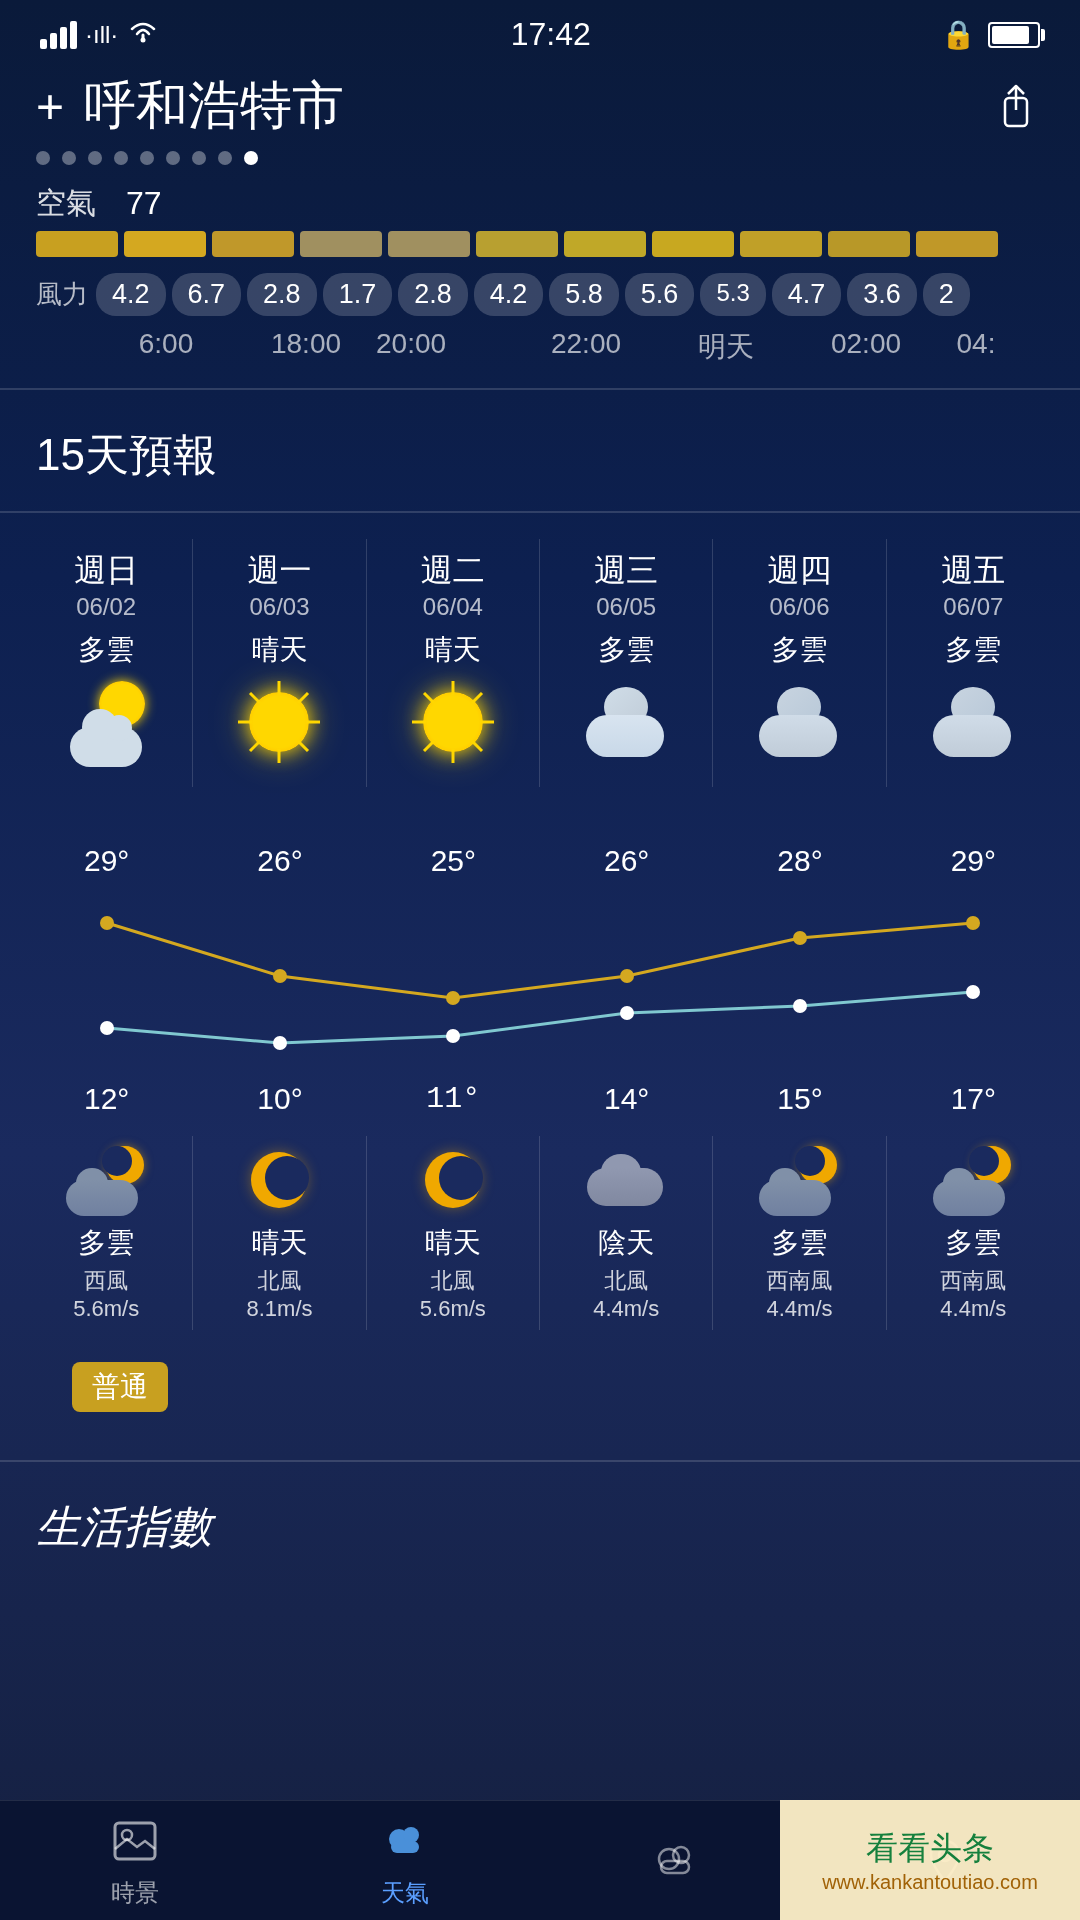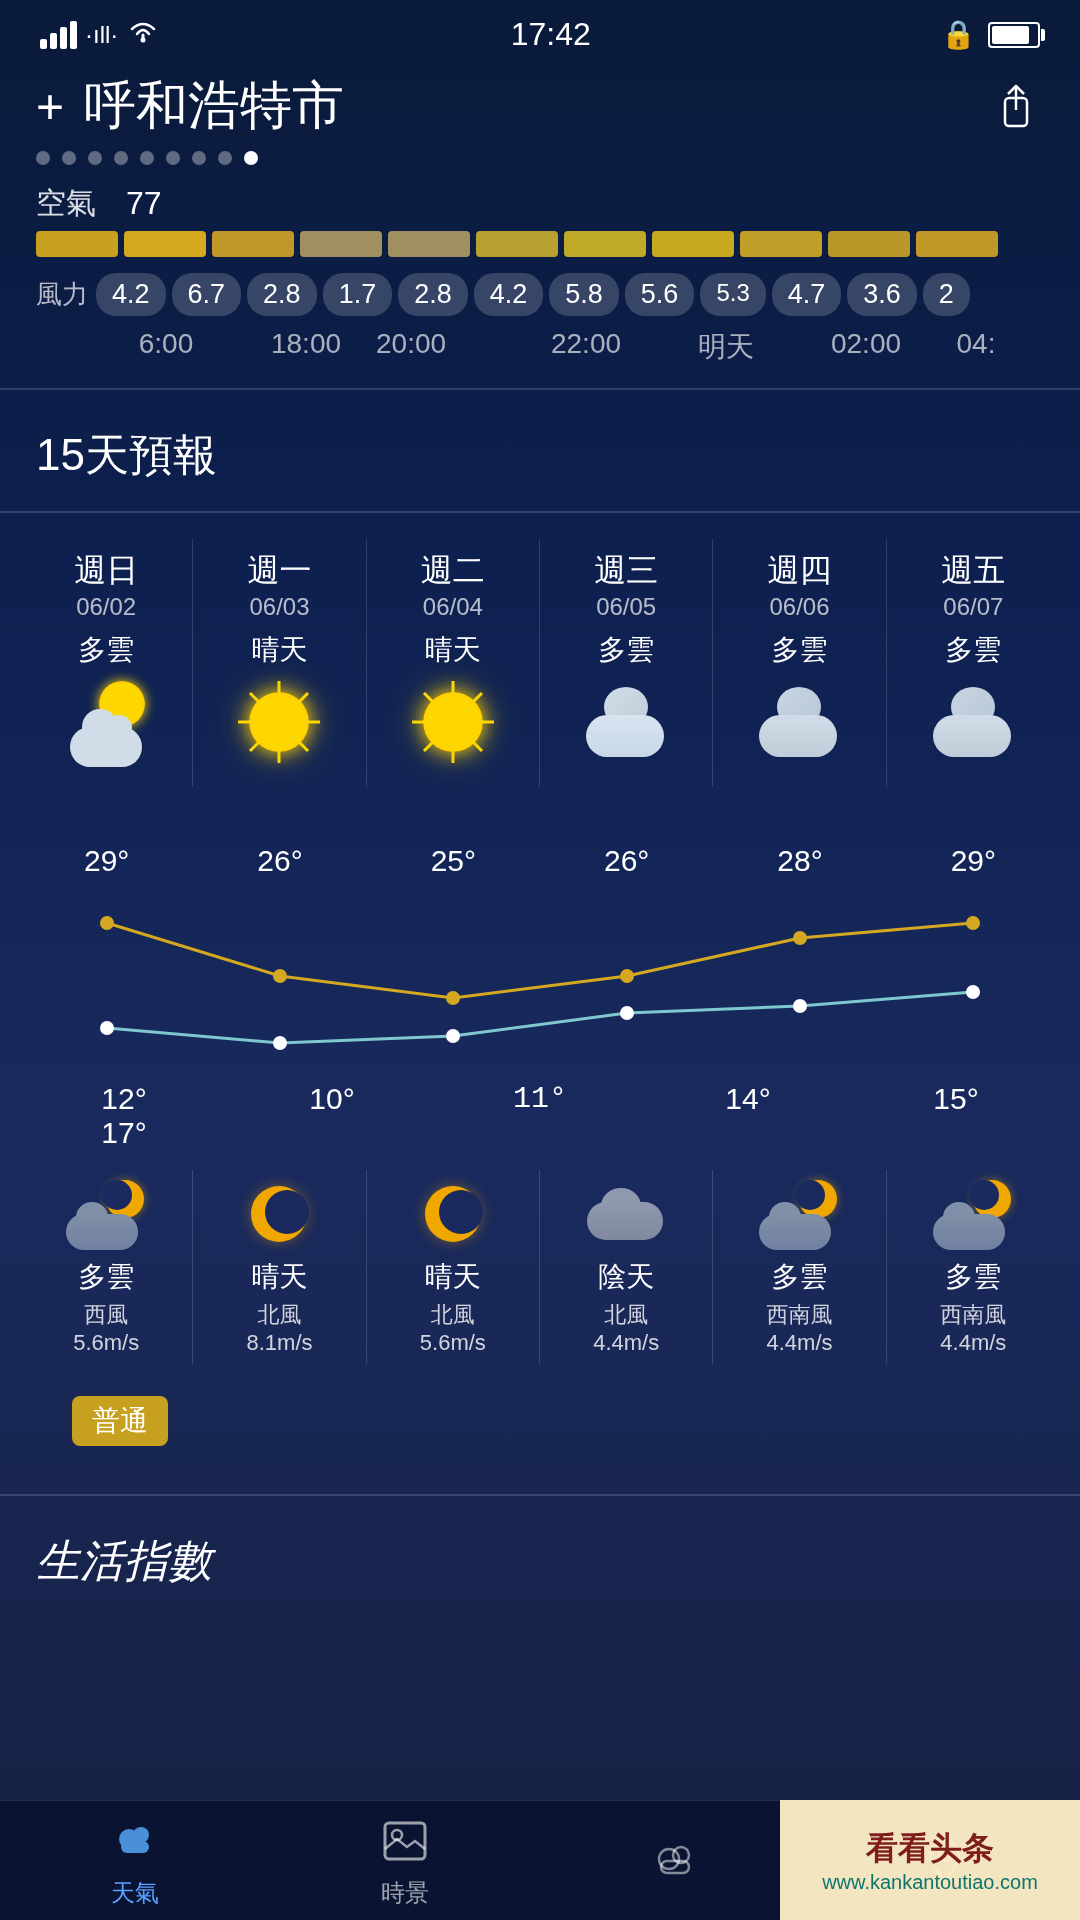--- a/index.html
+++ b/index.html
@@ -173,22 +173,22 @@
       right: 0;
       width: 300px;
       height: 120px;
       background: rgba(255, 240, 200, 0.95);
       display: flex;
       flex-direction: column;
       align-items: center;
       justify-content: center;
       z-index: 999;
     }
-    .watermark-text1 { font-size: 32px; font-weight: bold; color: #7f1d1d; }
-    .watermark-text2 { font-size: 20px; color: #0f766e; }
+    .watermark-text1 { font-size: 32px; font-weight: normal; color: #15803d; }
+    .watermark-text2 { font-size: 20px; color: #a16207; }
   </style>
 </head>
 <body>
 
 <div class="status-bar">
   <div class="status-left">
     <div class="signal-bars">
       <div class="bar bar1"></div>
       <div class="bar bar2"></div>
       <div class="bar bar3"></div>
@@ -410,21 +410,21 @@
     <polyline points="87,140 260,155 433,148 607,125 780,118 953,104" fill="none" stroke="#80c8d0" stroke-width="3"></polyline>
     <circle cx="87" cy="140" r="7" fill="white"></circle>
     <circle cx="260" cy="155" r="7" fill="white"></circle>
     <circle cx="433" cy="148" r="7" fill="white"></circle>
     <circle cx="607" cy="125" r="7" fill="white"></circle>
     <circle cx="780" cy="118" r="7" fill="white"></circle>
     <circle cx="953" cy="104" r="7" fill="white"></circle>
   </svg>
 </div>
 
-<div style="display:grid;grid-template-columns:repeat(5,1fr);padding:0 20px 10px;">
+<div style="display:grid;grid-template-columns:repeat(6,1fr);padding:0 20px 10px;">
   <div style="text-align:center;font-size:30px;">12°</div>
   <div style="text-align:center;font-size:30px;">10°</div>
   <div style="text-align:center;font-size:30px;font-family:Liberation Mono, monospace;">11°</div>
   <div style="text-align:center;font-size:30px;">14°</div>
   <div style="text-align:center;font-size:30px;">15°</div>
   <div style="text-align:center;font-size:30px;">17°</div>
 </div>
 
 <div class="night-row">
 
@@ -504,38 +504,38 @@
   <span class="quality-badge">普通</span>
 </div>
 
 <div class="divider"></div>
 
 <div class="life-index-header">生活指數</div>
 
 <div style="height: 140px;"></div>
 
 <div class="bottom-nav">
+  <div class="nav-item">
+    <svg width="56" height="56" viewBox="0 0 56 56">
+      <rect x="8" y="10" width="40" height="36" rx="4" fill="none" stroke="rgba(255,255,255,0.6)" stroke-width="3"></rect>
+      <circle cx="20" cy="22" r="5" fill="none" stroke="rgba(255,255,255,0.6)" stroke-width="2.5"></circle>
+      <path d="M8 36 L20 26 L30 34 L38 28 L48 36" fill="none" stroke="rgba(255,255,255,0.6)" stroke-width="2.5"></path>
+    </svg>
+    <span class="nav-label inactive">時景</span>
+  </div>
   <div class="nav-item">
     <svg width="56" height="56" viewBox="0 0 56 56">
       <circle cx="22" cy="26" r="10" fill="#4a90d9"></circle>
       <circle cx="34" cy="22" r="8" fill="#4a90d9"></circle>
       <rect x="14" y="28" width="28" height="12" rx="6" fill="#4a90d9"></rect>
     </svg>
     <span class="nav-label active">天氣</span>
   </div>
   <div class="nav-item">
     <svg width="56" height="56" viewBox="0 0 56 56">
-      <rect x="8" y="10" width="40" height="36" rx="4" fill="none" stroke="rgba(255,255,255,0.6)" stroke-width="3"></rect>
-      <circle cx="20" cy="22" r="5" fill="none" stroke="rgba(255,255,255,0.6)" stroke-width="2.5"></circle>
-      <path d="M8 36 L20 26 L30 34 L38 28 L48 36" fill="none" stroke="rgba(255,255,255,0.6)" stroke-width="2.5"></path>
-    </svg>
-    <span class="nav-label inactive">時景</span>
-  </div>
-  <div class="nav-item">
-    <svg width="56" height="56" viewBox="0 0 56 56">
       <circle cx="22" cy="26" r="10" fill="none" stroke="rgba(255,255,255,0.5)" stroke-width="2.5"></circle>
       <circle cx="34" cy="22" r="8" fill="none" stroke="rgba(255,255,255,0.5)" stroke-width="2.5"></circle>
       <rect x="14" y="28" width="28" height="12" rx="6" fill="none" stroke="rgba(255,255,255,0.5)" stroke-width="2.5"></rect>
     </svg>
   </div>
   <div class="nav-item">
     <svg width="56" height="56" viewBox="0 0 56 56">
       <path d="M28 8 C20 8 14 14 14 22 C14 32 28 48 28 48 C28 48 42 32 42 22 C42 14 36 8 28 8Z" fill="none" stroke="rgba(255,255,255,0.5)" stroke-width="2.5"></path>
       <circle cx="28" cy="22" r="6" fill="none" stroke="rgba(255,255,255,0.5)" stroke-width="2.5"></circle>
     </svg>

